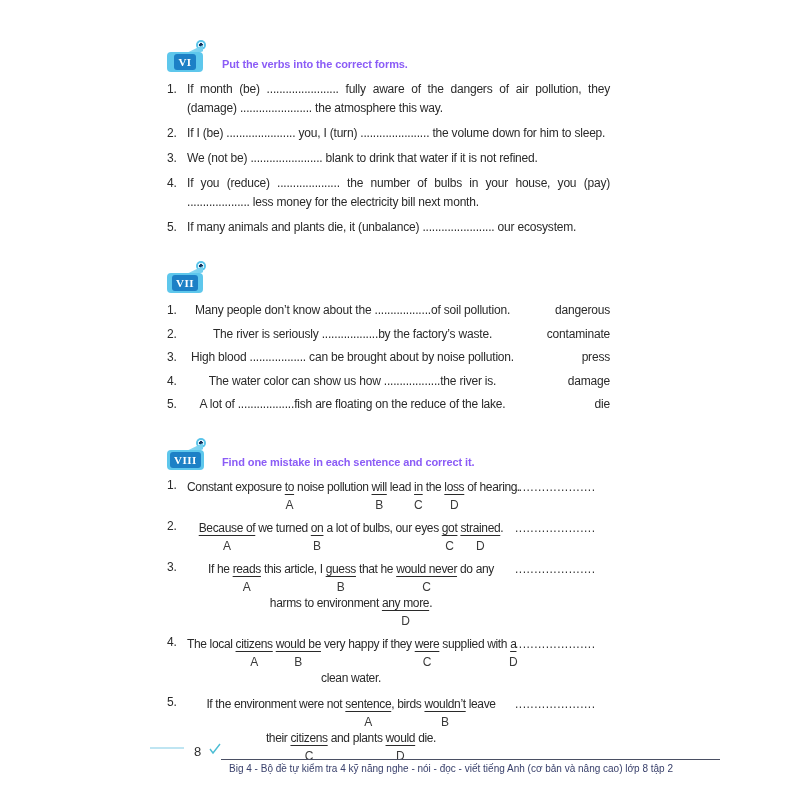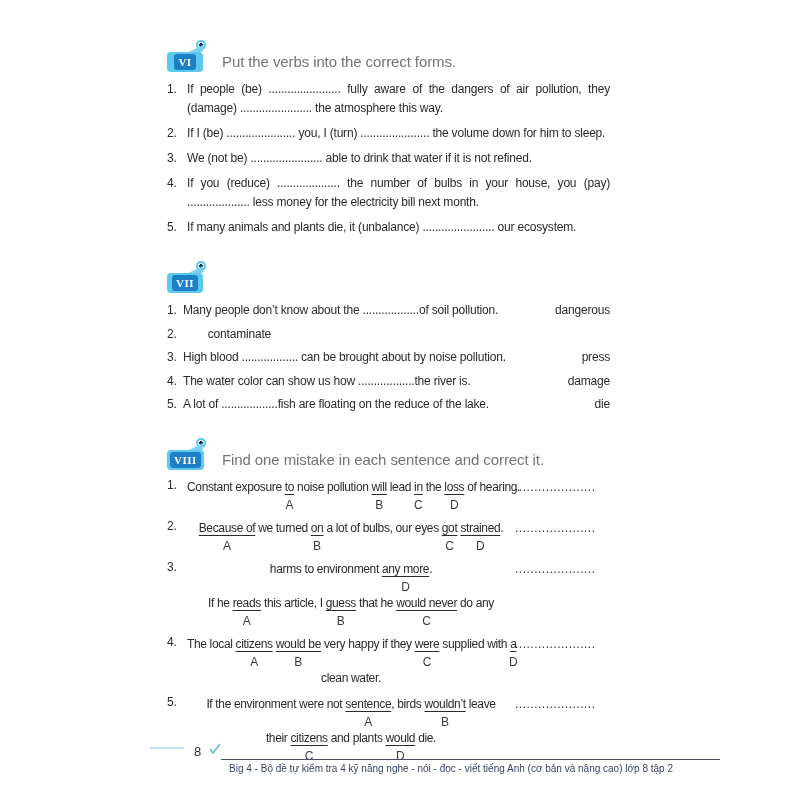--- a/index.html
+++ b/index.html
@@ -31,36 +31,36 @@
   .badge-tag {
     position:absolute; left:0; bottom:0; height:20px; min-width:36px;
     background:#5ec7ec; border-radius:4px;
     display:flex; align-items:center; justify-content:center; padding:2px 3px;
   }
   .badge-numeral {
     background:#1d80c6; color:#ffffff; border-radius:3px;
     font-family:"Liberation Serif", serif; font-weight:bold;
     font-size:11px; line-height:14px; padding:1px 4px 1px 4px; letter-spacing:0.5px;
   }
-  .sec-title { font-weight:normal; font-size:15px; color:#737373; padding-bottom:2px; letter-spacing:-0.1px; }
+  .sec-title { font-weight:bold; font-size:11px; color:#8b5cf6; padding-bottom:2px; letter-spacing:-0.1px; }
 
   .section { margin-top:24px; }
   .section:first-child { margin-top:0; }
 
   .q-num { width:20px; flex:none; }
 
   
   .v-row { display:flex; margin-bottom:6px; line-height:19px; }
   .v-text { flex:1; }
   .v-text.justify { text-align:justify; }
 
   
   .wb-row { display:flex; margin-bottom:4.5px; line-height:19px; }
   .wb-row .q-num { width:16px; }
-  .wb-text { flex:1; white-space:nowrap; overflow:hidden; }
+  .wb-text { flex:1; white-space:nowrap; overflow:hidden;text-align:center; }
   .wb-word { width:88px; flex:none; text-align:right; }
 
   
   .mk-row { display:flex; margin-bottom:7px; }
   .mk-body { flex:1; min-width:0;text-align:center; }
   .mk-line { line-height:19px; white-space:nowrap; letter-spacing:-0.35px; }
   .mk-line.with-letters { padding-bottom:15px; }
   .mk-dots { width:95px; flex:none; line-height:19px; letter-spacing:0.5px; color:#333; }
   .u { position:relative; text-decoration:underline; text-underline-offset:2.5px; }
   .u::after {
@@ -93,29 +93,29 @@
           <span class="badge-flap"></span>
           <span class="badge-tag">
             <span class="badge-numeral">VI</span>
           </span>
         </div>
         <div class="sec-title">Put the verbs into the correct forms.</div>
       </div>
       <div>
           <div class="v-row">
             <span class="q-num">1.</span>
-            <p class="v-text justify">If people (be) ....................... fully aware of the dangers of air pollution, they (damage) ....................... the atmosphere this way.</p>
+            <p class="v-text justify">If month (be) ....................... fully aware of the dangers of air pollution, they (damage) ....................... the atmosphere this way.</p>
           </div>
           <div class="v-row">
             <span class="q-num">2.</span>
             <p class="v-text">If I (be) ...................... you, I (turn) ...................... the volume down for him to sleep.</p>
           </div>
           <div class="v-row">
             <span class="q-num">3.</span>
-            <p class="v-text">We (not be) ....................... able to drink that water if it is not refined.</p>
+            <p class="v-text">We (not be) ....................... blank to drink that water if it is not refined.</p>
           </div>
           <div class="v-row">
             <span class="q-num">4.</span>
             <p class="v-text justify">If you (reduce) .................... the number of bulbs in your house, you (pay) .................... less money for the electricity bill next month.</p>
           </div>
           <div class="v-row">
             <span class="q-num">5.</span>
             <p class="v-text">If many animals and plants die, it (unbalance) ....................... our ecosystem.</p>
           </div>
         </div>
@@ -132,20 +132,21 @@
         </div>
       </div>
       <div>
           <div class="wb-row">
             <span class="q-num">1.</span>
             <p class="wb-text">Many people don’t know about the ..................of soil pollution.</p>
             <span class="wb-word">dangerous</span>
           </div>
           <div class="wb-row">
             <span class="q-num">2.</span>
+            <p class="wb-text">The river is seriously ..................by the factory’s waste.</p>
             <span class="wb-word">contaminate</span>
           </div>
           <div class="wb-row">
             <span class="q-num">3.</span>
             <p class="wb-text">High blood .................. can be brought about by noise pollution.</p>
             <span class="wb-word">press</span>
           </div>
           <div class="wb-row">
             <span class="q-num">4.</span>
             <p class="wb-text">The water color can show us how ..................the river is.</p>
@@ -181,22 +182,22 @@
           <div class="mk-row">
             <span class="q-num">2.</span>
             <div class="mk-body">
               <p class="mk-line with-letters"><span class="u" data-letter="A">Because of</span> we turned <span class="u" data-letter="B">on</span> a lot of bulbs, our eyes <span class="u" data-letter="C">got</span> <span class="u" data-letter="D">strained</span>.</p>
             </div>
             <span class="mk-dots">.....................</span>
           </div>
           <div class="mk-row">
             <span class="q-num">3.</span>
             <div class="mk-body">
+              <p class="mk-line with-letters">If he <span class="u" data-letter="A">reads</span> this article, I <span class="u" data-letter="B">guess</span> that he <span class="u" data-letter="C">would never</span> do any</p>
               <p class="mk-line with-letters">harms to environment <span class="u" data-letter="D">any more</span>.</p>
-              <p class="mk-line with-letters">If he <span class="u" data-letter="A">reads</span> this article, I <span class="u" data-letter="B">guess</span> that he <span class="u" data-letter="C">would never</span> do any</p>
             </div>
             <span class="mk-dots">.....................</span>
           </div>
           <div class="mk-row">
             <span class="q-num">4.</span>
             <div class="mk-body">
               <p class="mk-line with-letters">The local <span class="u" data-letter="A">citizens</span> <span class="u" data-letter="B">would be</span> very happy if they <span class="u" data-letter="C">were</span> supplied with <span class="u" data-letter="D">a</span></p>
               <p class="mk-line">clean water.</p>
             </div>
             <span class="mk-dots">.....................</span>

